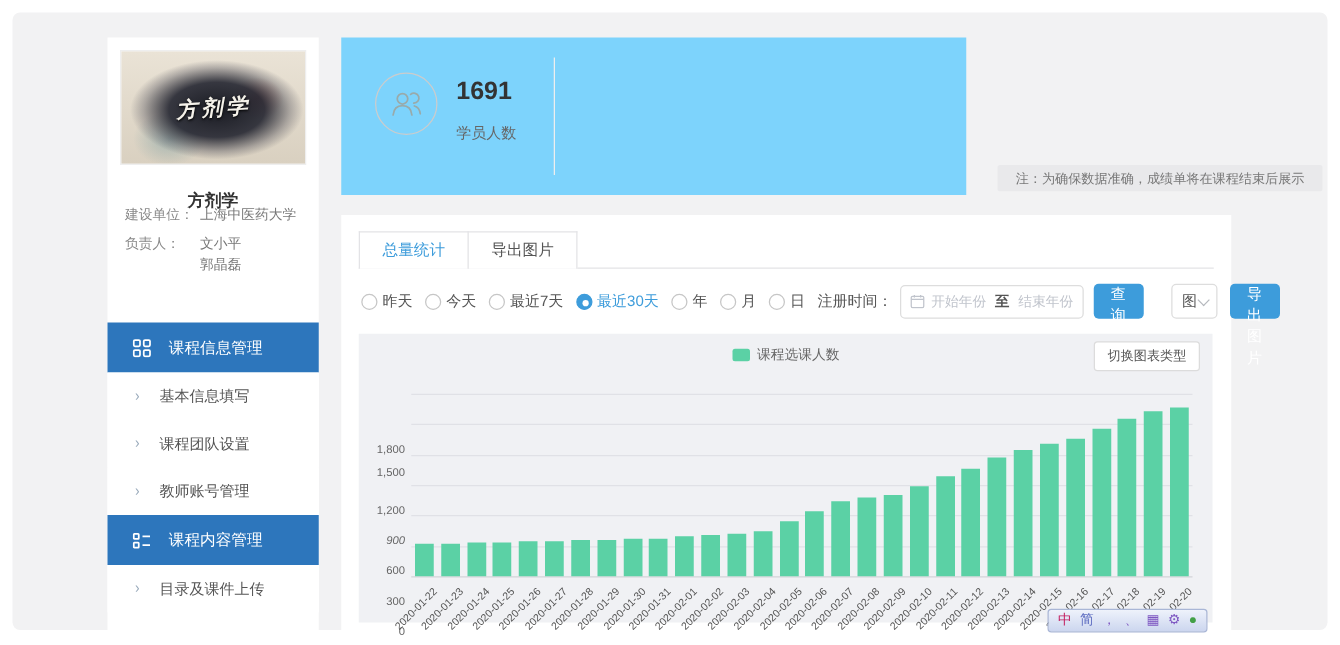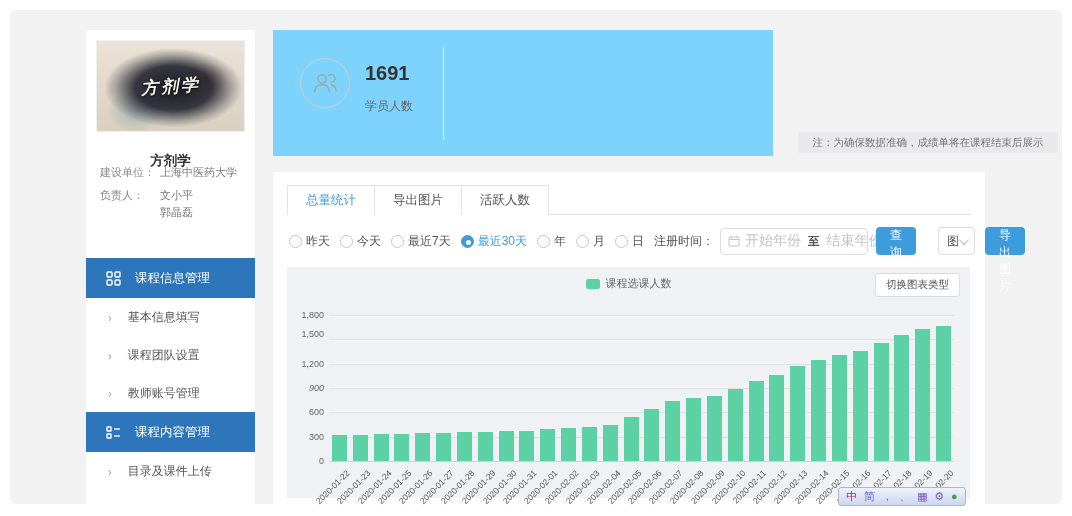--- a/index.html
+++ b/index.html
@@ -55,42 +55,42 @@
   .radio { display:flex; align-items:center; margin-right:10px; cursor:pointer; white-space:nowrap;text-align:right; }
   .radio .dot { width:13px; height:13px; border-radius:50%; border:1px solid #c6c6c6; background:#fff; margin-right:4px; flex:0 0 13px; }
   .radio.selected .dot { background:#3d9cdb; border-color:#3d9cdb; position:relative; }
   .radio.selected .dot::after { content:""; position:absolute; left:4px; top:4px; width:5px; height:5px; border-radius:50%; background:#fff; }
   .radio.selected .rlabel { color:#3d9cdb; }
   .grp-gap { width:22px; }
   .reg-label { margin-right:6px; white-space:nowrap; }
   .date-range { width:148px; height:27px; border:1px solid #ddd; border-radius:4px; background:#fff;
     display:flex; align-items:center; padding:0 7px; margin-right:8px; }
   .date-range .cal { margin-right:5px; display:inline-flex; }
-  .ph { color:#c0c4cc; font-size:14px; white-space:nowrap; }
+  .ph { color:#c0c4cc; font-size:11px; white-space:nowrap; }
   .zhi { color:#555; font-weight:bold; font-size:11.5px; margin:0 7px; }
   .btn-blue { height:28px; padding:0 14px; background:#3d9cdb; color:#fff; border:none; border-radius:4px;
     font-size:12px; cursor:pointer; font-family:Liberation Sans, sans-serif; }
   .select { width:62px; height:28px; border:1px solid #ddd; border-radius:4px; background:#fff; margin-left:22px;
     display:flex; align-items:center; padding:0 8px; justify-content:space-between; cursor:pointer; }
   .select .sval { font-size:12px; color:#555; }
   .select .schev { width:7px; height:7px; border-right:1.5px solid #b5b8bd; border-bottom:1.5px solid #b5b8bd;
     transform:rotate(45deg) translateY(-2px); }
   .btn-export { margin-left:10px; }
 
   
   .chart { position:absolute; left:14px; top:95px; width:683px; height:231px; background:#f0f1f4; }
   .legend { position:absolute; left:50%; top:9px; transform:translateX(-50%); display:flex; align-items:center; }
   .legend .swatch { width:14px; height:10px; border-radius:2px; margin-right:6px; }
   .legend .ltext { font-size:11px; color:#666; }
   .switch-btn { position:absolute; right:10px; top:6px; background:#fff; border:1px solid #dcdcdc; border-radius:3px;
     font-size:10.5px; color:#555; padding:4px 10px; cursor:pointer; font-family:inherit; }
   .plot { position:absolute; left:42px; top:48px; width:625px; height:146px; }
   .gridline { position:absolute; left:0; width:100%; height:1px; background:#e0e1e6; }
   .gridline.base { background:#d2d3d8; }
-  .ytick { position:absolute; left:-40px; width:35px; text-align:right; font-size:9px; color:#666; transform:translateY(-50%); }
+  .ytick { position:absolute; left:-40px; width:35px; text-align:right; font-size:9px; color:#666; transform:translateY(-50%);margin-top:44px; }
   .bar { position:absolute; bottom:0; width:15px; }
   .xtick { position:absolute; white-space:nowrap; font-size:8.5px; color:#555; transform:rotate(-45deg); transform-origin:100% 0; }
 
   
   .ime { position:absolute; left:828px; top:477px; width:128px; height:19px; border:1px solid #a9b6d6; border-radius:3px;
     background:linear-gradient(180deg,#eef2fb,#ccd6ef); display:flex; align-items:center; justify-content:space-around; padding:0 4px; }
   .ime span { font-size:11px; line-height:1; cursor:pointer; }
 </style>
 </head>
 <body>
@@ -178,21 +178,20 @@
       <div class="stat-label">学员人数</div>
       <div class="stat-divider"></div>
     </div>
 
     <div class="note-box">注：为确保数据准确，成绩单将在课程结束后展示</div>
 
     <div class="panel">
       <div class="tabs">
         <div class="tab active">总量统计</div>
         <div class="tab">导出图片</div>
-        <div class="tab">活跃人数</div>
       </div>
 
       <div class="filter-row">
         <div class="radio">
           <span class="dot"></span>
           <span class="rlabel">昨天</span>
         </div>
         <div class="radio">
           <span class="dot"></span>
           <span class="rlabel">今天</span>

